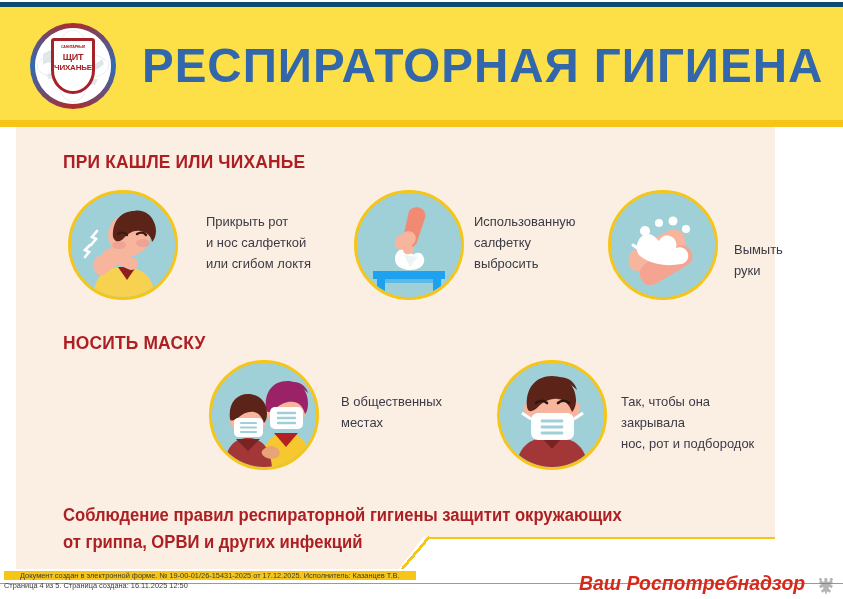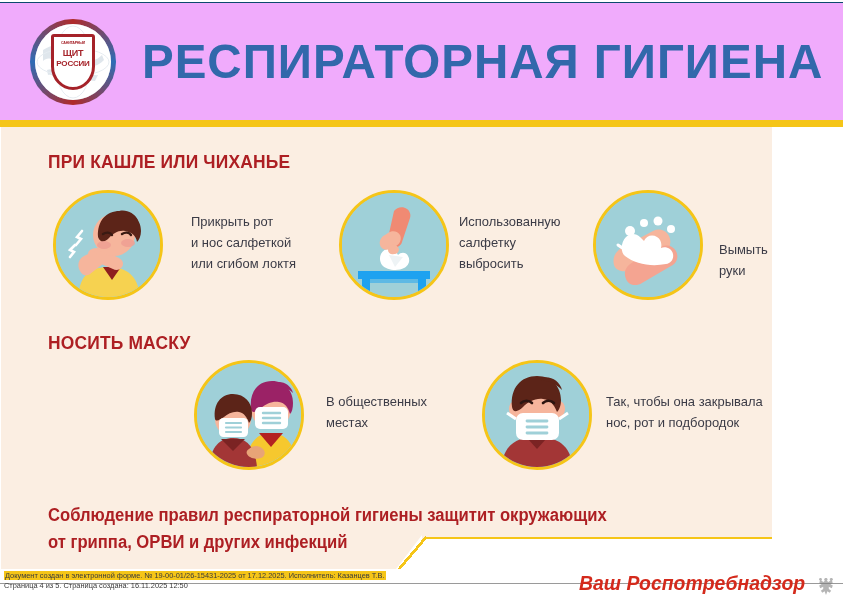--- a/index.html
+++ b/index.html
@@ -12,23 +12,23 @@
   }
   .poster{
     position:absolute;left:0;top:0;width:843px;height:599px;
     background:#ffffff;
     box-sizing:border-box;
   }
 
   
   .header{
     position:absolute;left:0;top:2px;width:843px;height:118px;
-    background:#f0abfc;
+    background:#fde047;
     display:flex;align-items:center;
-    border-top:1px solid #0c4a6e;
+    border-top:5px solid #0c4a6e;
   }
   .logo{
     position:relative;
     width:86px;height:86px;margin-left:30px;flex:0 0 auto;
     border-radius:50%;
     background:
       radial-gradient(circle at 50% 50%, #ffffff 0 48%, rgba(255,255,255,0) 49%),
       radial-gradient(circle at 50% 50%, rgba(200,214,226,.55) 0 62%, rgba(255,255,255,0) 63%),
       conic-gradient(from 0deg, #b02a2a, #2f6cb5, #b02a2a, #2f6cb5, #b02a2a);
     overflow:hidden;
@@ -70,23 +70,22 @@
     transform:scaleX(.99);
     transform-origin:left center;
   }
 
   .yellowbar{
     position:absolute;left:0;top:120px;width:843px;height:7px;background:#f5c518;
   }
 
   
   .body{
-    position:absolute;left:1px;top:127px;width:759px;height:442px;
+    position:absolute;left:16px;top:127px;width:759px;height:442px;
     background:#fbeee2;
-    padding-left:12px;
   }
   .notch{
     position:absolute;right:0;bottom:0;width:370px;height:32px;
     background:#ffffff;
     clip-path:polygon(24px 0, 370px 0, 370px 32px, 0 32px);
     border-top:2px solid #f5c518;
     box-sizing:border-box;
   }
   .notch-diag{
     position:absolute;right:346px;bottom:0;width:30px;height:34px;
@@ -154,21 +153,21 @@
   .footline{
     position:absolute;left:0;right:0;top:14px;height:1px;background:#9a9a9a;
   }
   .docinfo{
     position:absolute;left:4px;top:0px;
     font-size:7.4px;color:#3a3a3a;line-height:11px;
     font-family:"Liberation Sans", sans-serif;
     white-space:nowrap;
   }
   .docinfo .l1{position:relative;top:1px;}
-  .hl{background:#f5c518;padding:0 1px;}
+  .hl{background:#f5c518;padding:0 16px;}
 </style>
 </head>
 <body>
 
 <div class="poster">
 
   <div class="header">
     <div class="logo">
       <div class="logo-globe">
         <svg width="76" height="76" viewBox="0 0 76 76">
@@ -178,21 +177,21 @@
             <path d="M12 46c5-2 10 1 14 4 4 3 8 4 13 2 4-2 7-6 12-5 4 1 7 5 12 4l-3 6c-5 0-8-3-12-3-4 0-6 4-11 5-6 1-11-2-15-5-3-2-6-4-9-3z"></path>
             <ellipse cx="38" cy="38" rx="36" ry="14" fill="none" stroke="#e6ecf1" stroke-width="1"></ellipse>
             <ellipse cx="38" cy="38" rx="18" ry="36" fill="none" stroke="#e6ecf1" stroke-width="1"></ellipse>
           </g>
         </svg>
       </div>
       <div class="logo-shield">
         <div class="sh-bg"></div>
         <div class="logo-txt lt1">САНИТАРНЫЙ</div>
         <div class="logo-txt lt2">ЩИТ</div>
-        <div class="logo-txt lt3">РОССИИ</div>
+        <div class="logo-txt lt3">ЧИХАНЬЕ</div>
       </div>
     </div>
     <div class="title">РЕСПИРАТОРНАЯ ГИГИЕНА</div>
   </div>
 
   <div class="yellowbar"></div>
 
   <div class="body">
 
     <div class="sec-title" id="sec1-title">ПРИ КАШЛЕ ИЛИ ЧИХАНЬЕ</div>

